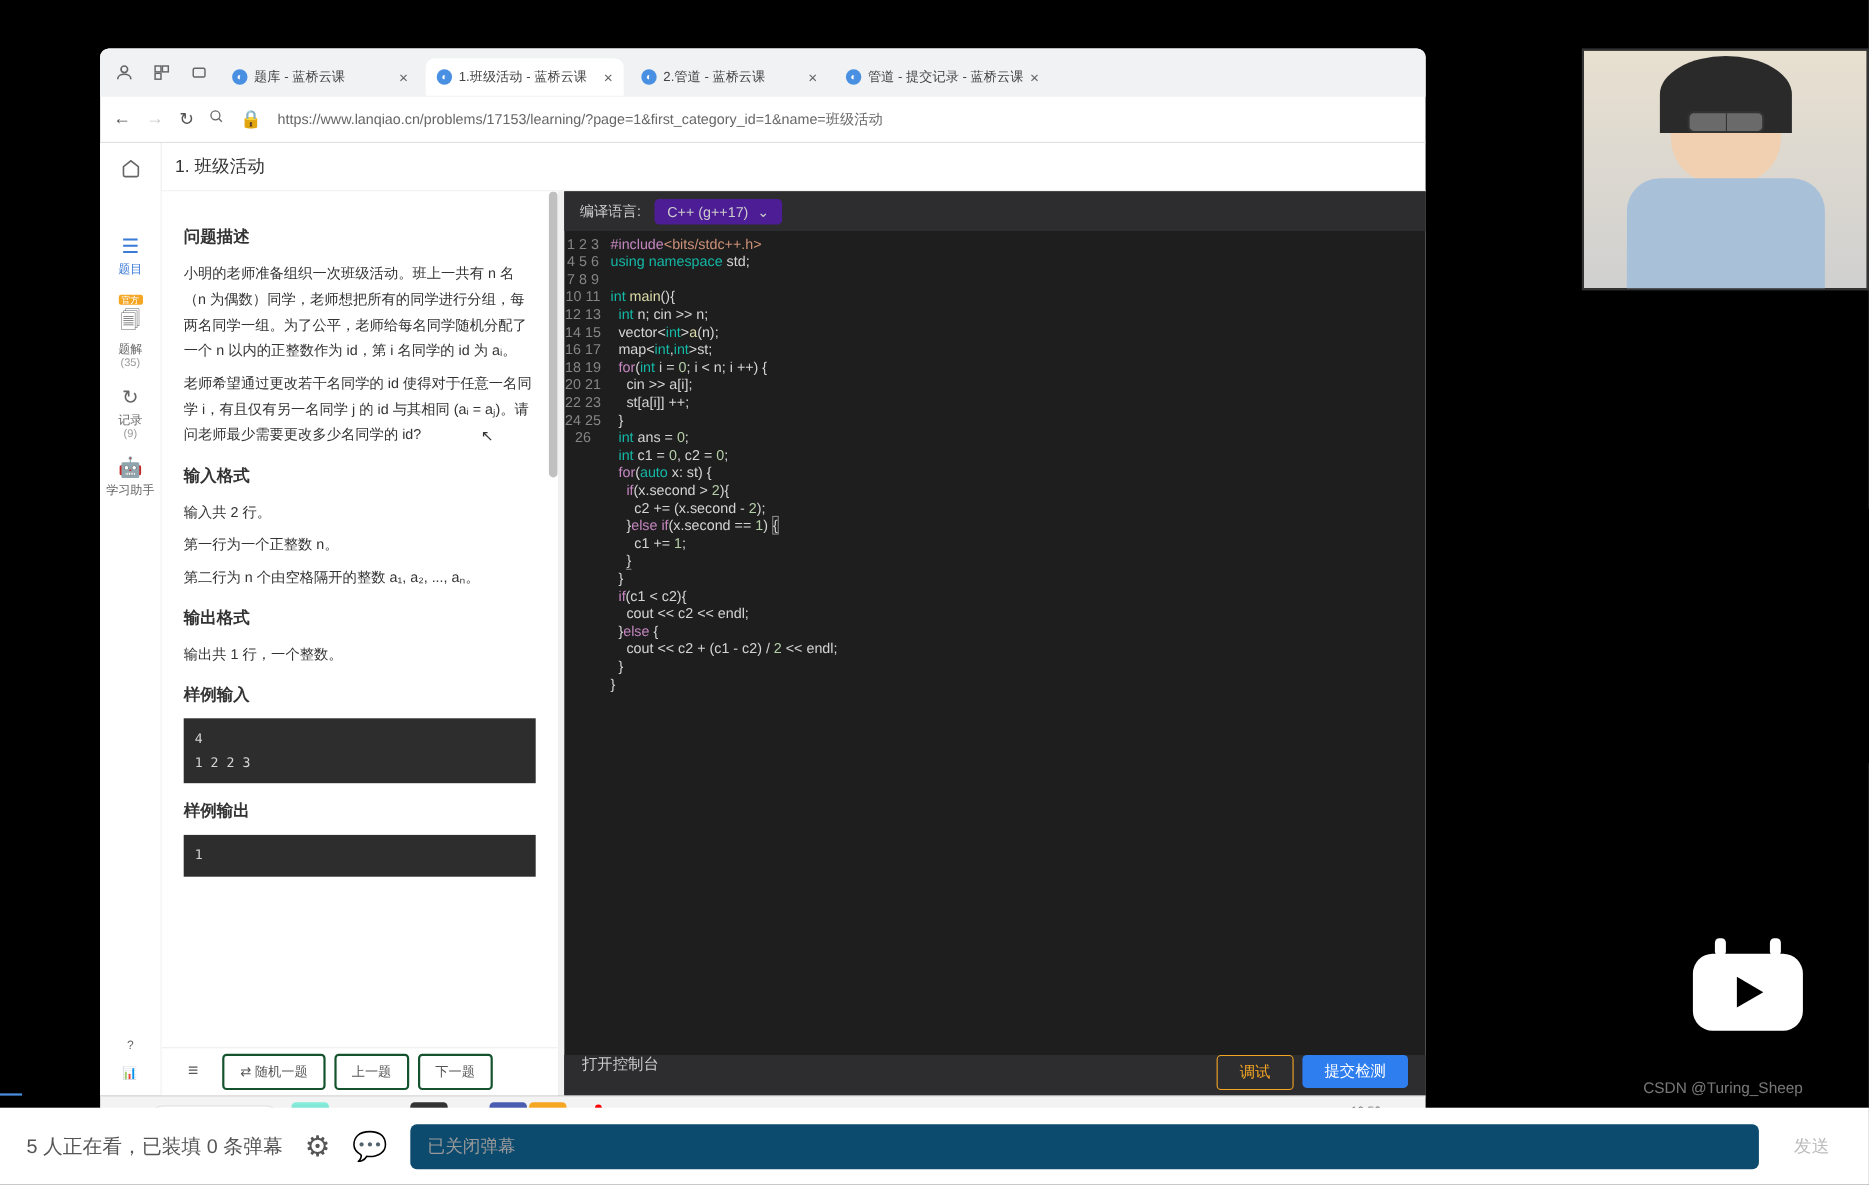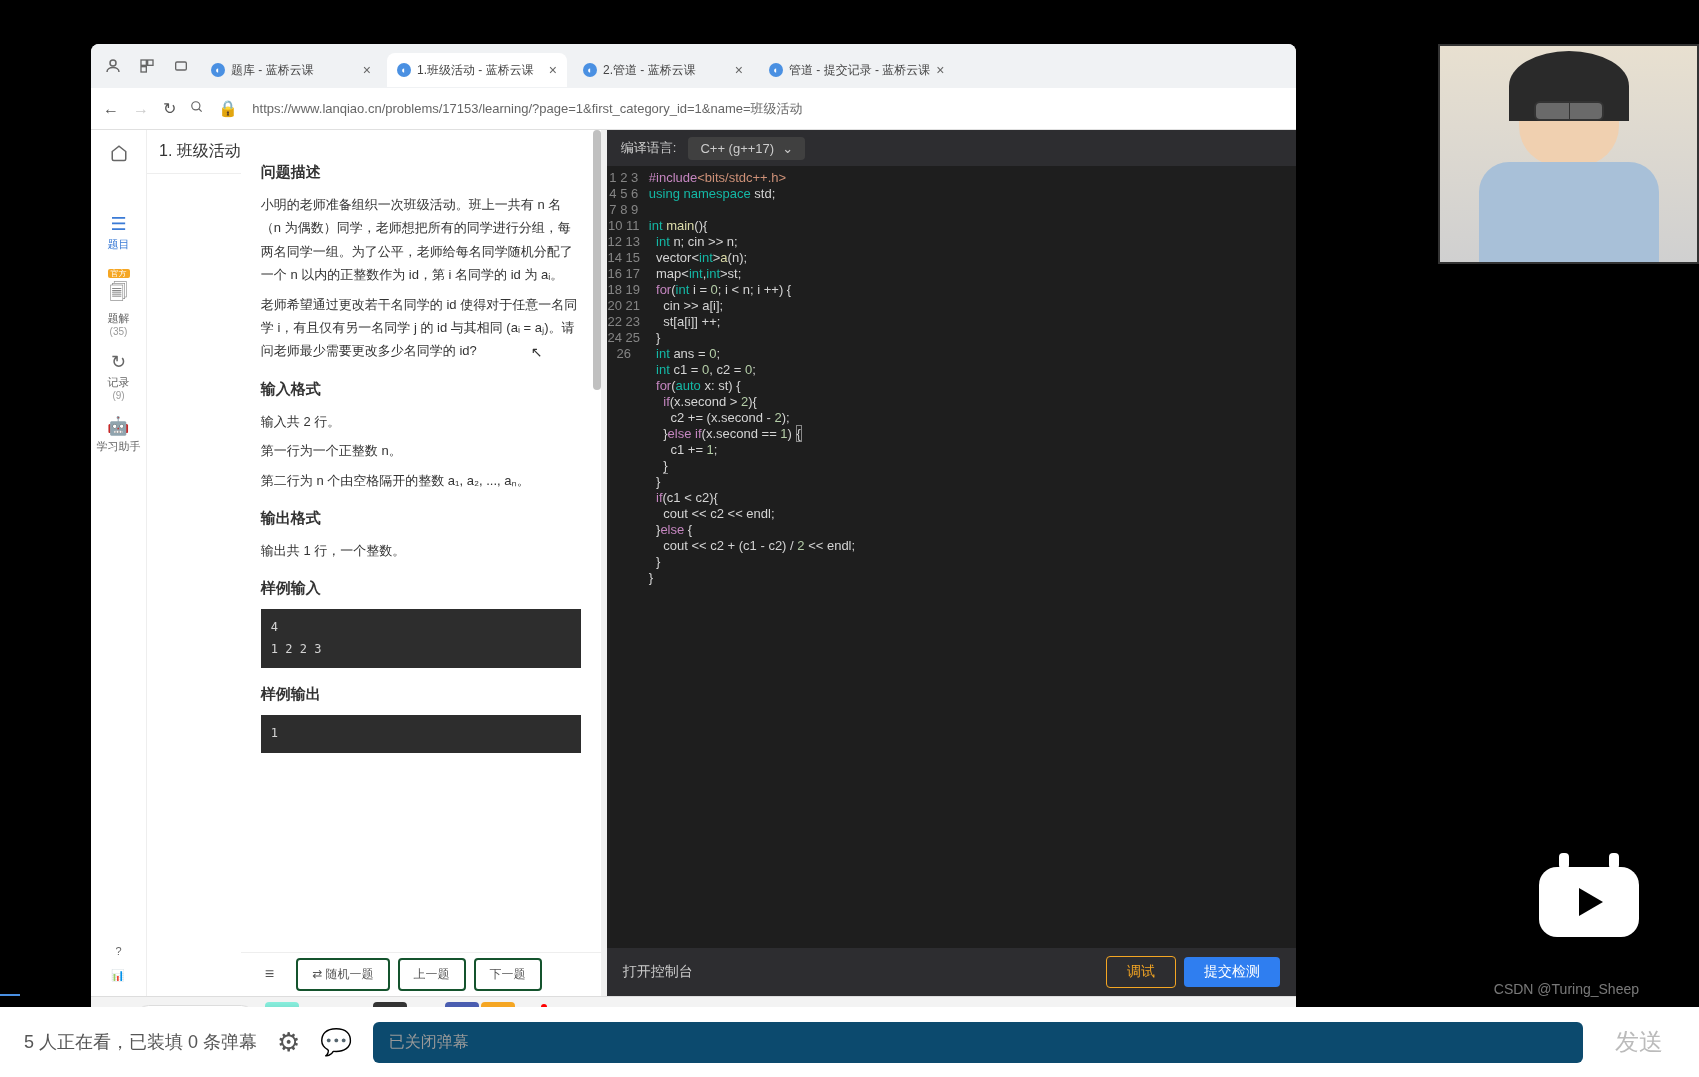--- a/index.html
+++ b/index.html
@@ -16,55 +16,55 @@
 .url{font-size:13px;color:#666;flex:1}
 .lock{color:#888}
 .content{flex:1;display:flex;min-height:0}
 .sidebar{width:56px;background:#fff;border-right:1px solid #eee;display:flex;flex-direction:column;align-items:center;padding-top:8px;gap:2px}
 .sb-item{width:44px;padding:6px 0;text-align:center;font-size:11px;color:#666;cursor:pointer}
 .sb-item.active{color:#3b7bd6}
 .sb-item .ic{font-size:18px;margin-bottom:2px;display:block}
 .sb-item .cnt{font-size:10px;color:#999}
 .badge{background:#f5a623;color:#fff;font-size:8px;padding:0 3px;border-radius:2px}
 .sb-bottom{margin-top:auto;padding-bottom:8px}
-.main{flex:1;display:flex;min-width:0}
+.main{flex:1;display:flex;flex-direction:column;min-width:0}
 .topline{height:44px;border-bottom:1px solid #eee;display:flex;align-items:center;padding-left:12px;font-size:16px;color:#333}
 .split{flex:1;display:flex;min-height:0}
 .left{width:360px;background:#fff;overflow-y:auto;padding:16px 20px;font-size:13px;color:#333;line-height:1.8;position:relative}
 .left h3{font-size:15px;font-weight:700;margin:12px 0 8px}
 .left p{margin:6px 0}
 .codebox{background:#2d2d2d;color:#d4d4d4;padding:8px 10px;font-family:Consolas,monospace;font-size:12px;margin:8px 0;white-space:pre}
 .cursor-ptr{position:absolute;left:290px;top:210px;font-size:14px}
 .left-scroll{position:absolute;right:0;top:0;width:8px;height:260px;background:#c0c0c0;border-radius:4px}
 .divider{width:6px;background:#f0f0f0;cursor:col-resize}
 .right{flex:1;background:#1e1e1e;display:flex;flex-direction:column;min-width:0}
 .langbar{height:36px;background:#2d2d30;display:flex;align-items:center;padding:0 14px;color:#ccc;font-size:13px;gap:12px}
-.lang-sel{background:#404040;padding:4px 12px;border-radius:4px;display:flex;align-items:flex-end;gap:8px}
+.lang-sel{background:#4c1d95;padding:4px 12px;border-radius:4px;display:flex;align-items:flex-end;gap:8px}
 .editor{flex:1;display:flex;font-family:Consolas,monospace;font-size:13px;overflow:hidden}
 .gutter{width:42px;text-align:center;padding:4px 8px 4px 0;color:#858585;line-height:16px;user-select:none}
 .code{flex:1;padding:4px 0;color:#d4d4d4;line-height:16px;white-space:pre}
 .kw{color:#14b8a6}.str{color:#ce9178}.fn{color:#dcdcaa}.num{color:#b5cea8}.pp{color:#c586c0}
-.botbar{height:48px;background:#2d2d30;display:flex;align-items:center;padding:0 16px;color:#ccc;font-size:14px}
+.botbar{height:37px;background:#2d2d30;display:flex;align-items:flex-start;padding:0 16px;color:#ccc;font-size:14px}
 .botbar .sp{flex:1}
 .btn{padding:6px 20px;border-radius:4px;margin-left:8px;font-size:14px;cursor:pointer}
 .btn-debug{border:1px solid #f5a623;color:#f5a623;background:transparent}
 .btn-submit{background:#2f7ef0;color:#fff;border:none}
 .leftbot{height:44px;border-top:1px solid #eee;display:flex;align-items:center;padding:0 10px;gap:8px}
 .lb-btn{padding:4px 14px;border:2px solid #14532d;border-radius:4px;font-size:12px;color:#555;background:#fff}
 .taskbar{position:absolute;left:91px;bottom:0;top:auto;width:1205px;height:44px;background:#f3f3f3;border-top:1px solid #ddd;display:flex;align-items:center;padding:0 8px;gap:4px}
 .taskbar{top:996px;height:44px}
 .win-icon{width:32px;height:32px;display:flex;align-items:center;justify-content:center}
 .search{background:#fff;border:1px solid #ddd;border-radius:16px;padding:4px 12px;font-size:12px;color:#888;width:120px;display:flex;align-items:center;gap:6px}
 .tb-apps{display:flex;gap:2px;margin-left:6px}
 .tb-app{width:34px;height:34px;border-radius:4px;display:flex;align-items:center;justify-content:center;font-size:16px}
 .tb-right{margin-left:auto;display:flex;align-items:center;gap:10px;color:#555;font-size:12px}
 .clock{text-align:center;line-height:1.2;font-size:11px}
 .video-bottom{position:absolute;left:0;bottom:0;width:1699px;height:70px;background:#fff;display:flex;align-items:center;padding:0 24px;gap:20px;font-size:18px;color:#555}
 .vb-input{flex:1;background:#0c4a6e;border-radius:6px;padding:10px 16px;color:#999;font-size:16px}
-.vb-send{color:#bbb;font-size:24px;padding:0 12px}
+.vb-send{color:#bbb;font-size:16px;padding:0 12px}
 .webcam{position:absolute;right:0;top:44px;width:261px;height:220px;background:linear-gradient(180deg,#e8e0d0 0%,#d0d0d0 100%);border:2px solid #333}
 .person{position:absolute;left:50%;top:20px;transform:translateX(-50%);width:100px;height:100px;background:#f0d0b0;border-radius:50% 50% 40% 40%}
 .hair{position:absolute;top:-15px;left:-10px;width:120px;height:70px;background:#2a2a2a;border-radius:50% 50% 0 0}
 .glasses{position:absolute;top:35px;left:15px;width:70px;height:20px;border:2px solid #333;border-radius:6px;background:rgba(255,255,255,0.3)}
 .glasses::after{content:"";position:absolute;left:50%;top:0;width:1px;height:100%;background:#333}
 .body-shape{position:absolute;left:50%;bottom:0;transform:translateX(-50%);width:180px;height:100px;background:#a8c0d8;border-radius:30px 30px 0 0}
 .play-btn{position:absolute;right:60px;bottom:140px;width:100px;height:70px;background:#fff;border-radius:18px;display:flex;align-items:center;justify-content:center}
 .play-btn::before{content:"";border-left:24px solid #000;border-top:14px solid transparent;border-bottom:14px solid transparent;margin-left:4px}
 .play-ears{position:absolute;top:-14px;width:100%;display:flex;justify-content:space-around}
 .play-ears::before,.play-ears::after{content:"";width:10px;height:16px;background:#fff;border-radius:4px}

